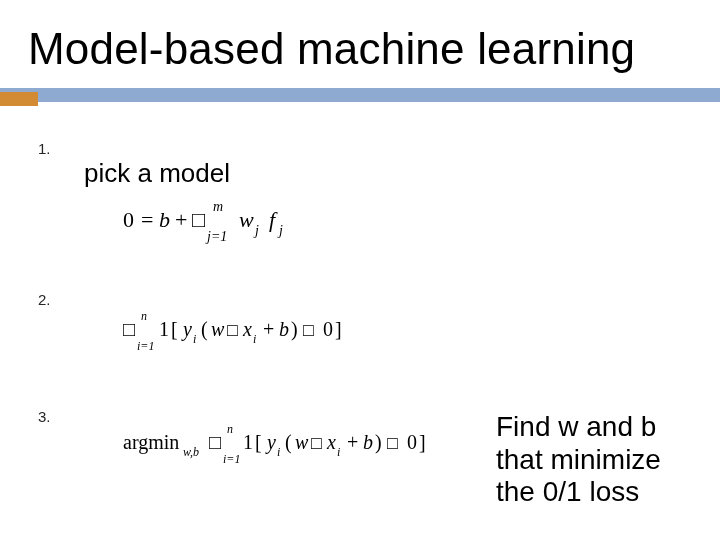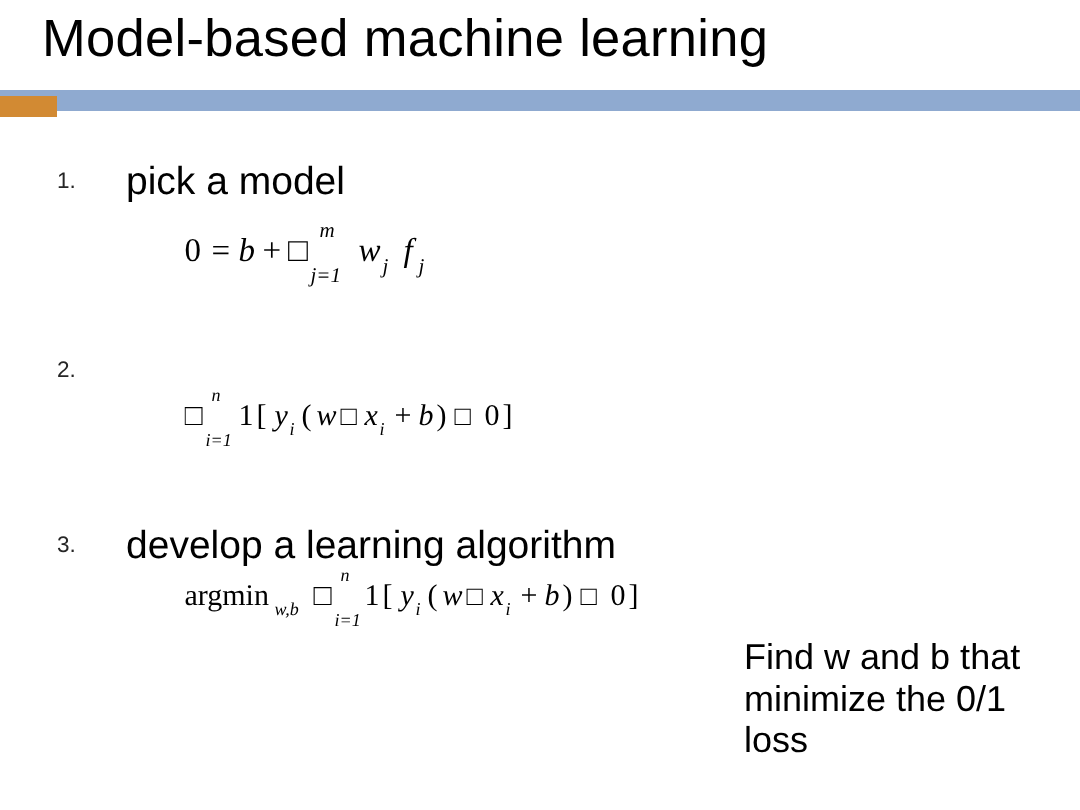--- a/index.html
+++ b/index.html
@@ -12,23 +12,23 @@
     color: #000;
     overflow: hidden;
   }
   .slide {
     position: relative;
     width: 720px;
     height: 540px;
     box-sizing: border-box;
   }
   .title {
-    font-size: 35px;
+    font-size: 44px;
     font-weight: 400;
-    padding: 6px 0 0 28px;
+    padding: 24px 0 0 28px;
     letter-spacing: 0.2px;
   }
   .rule-wrap {
     margin-top: 14px;
     position: relative;
     height: 18px;
   }
   .rule-blue {
     position: absolute;
     left: 0;
@@ -56,33 +56,34 @@
   }
   .num {
     min-width: 22px;
     font-size: 15px;
     color: #262626;
     padding-top: 6px;
   }
   .text {
     font-size: 26px;
     line-height: 1.15;
+    margin-top: 25px;
   }
   .formula {
     margin: 10px 0 0 85px;
   }
   .formula svg { display:block; }
   .spacer-1 { height: 28px; }
   .spacer-2 { height: 36px; }
   .note {
     position: absolute;
     right: 24px;
     bottom: 32px;
     width: 200px;
-    font-size: 24px;
+    font-size: 28px;
     line-height: 1.15;
   }
 </style>
 </head>
 <body>
 
 <div class="slide">
 
   <div class="title">Model-based machine learning</div>
 
@@ -140,21 +141,20 @@
         <text x="180" y="26" font-size="18">□</text>
         <text x="200" y="26" font-size="20">0</text>
         <text x="212" y="26" font-size="20">]</text>
       </svg>
     </div>
 
     <div class="spacer-2"></div>
 
     <div class="item">
       <div class="num">3.</div>
-      <div class="text">develop a learning algorithm</div>
     </div>
 
     <div class="formula" style="margin-top:-2px;">
       <svg width="400" height="48" font-family="'Times New Roman', serif">
         <text x="0" y="26" font-size="20">argmin</text>
         <text x="60" y="33" font-size="12" font-style="italic">w,b</text>
         <text x="86" y="26" font-size="20">□</text>
         <text x="104" y="10" font-size="12" font-style="italic">n</text>
         <text x="100" y="40" font-size="12" font-style="italic">i=1</text>
         <text x="120" y="26" font-size="20">1</text>

